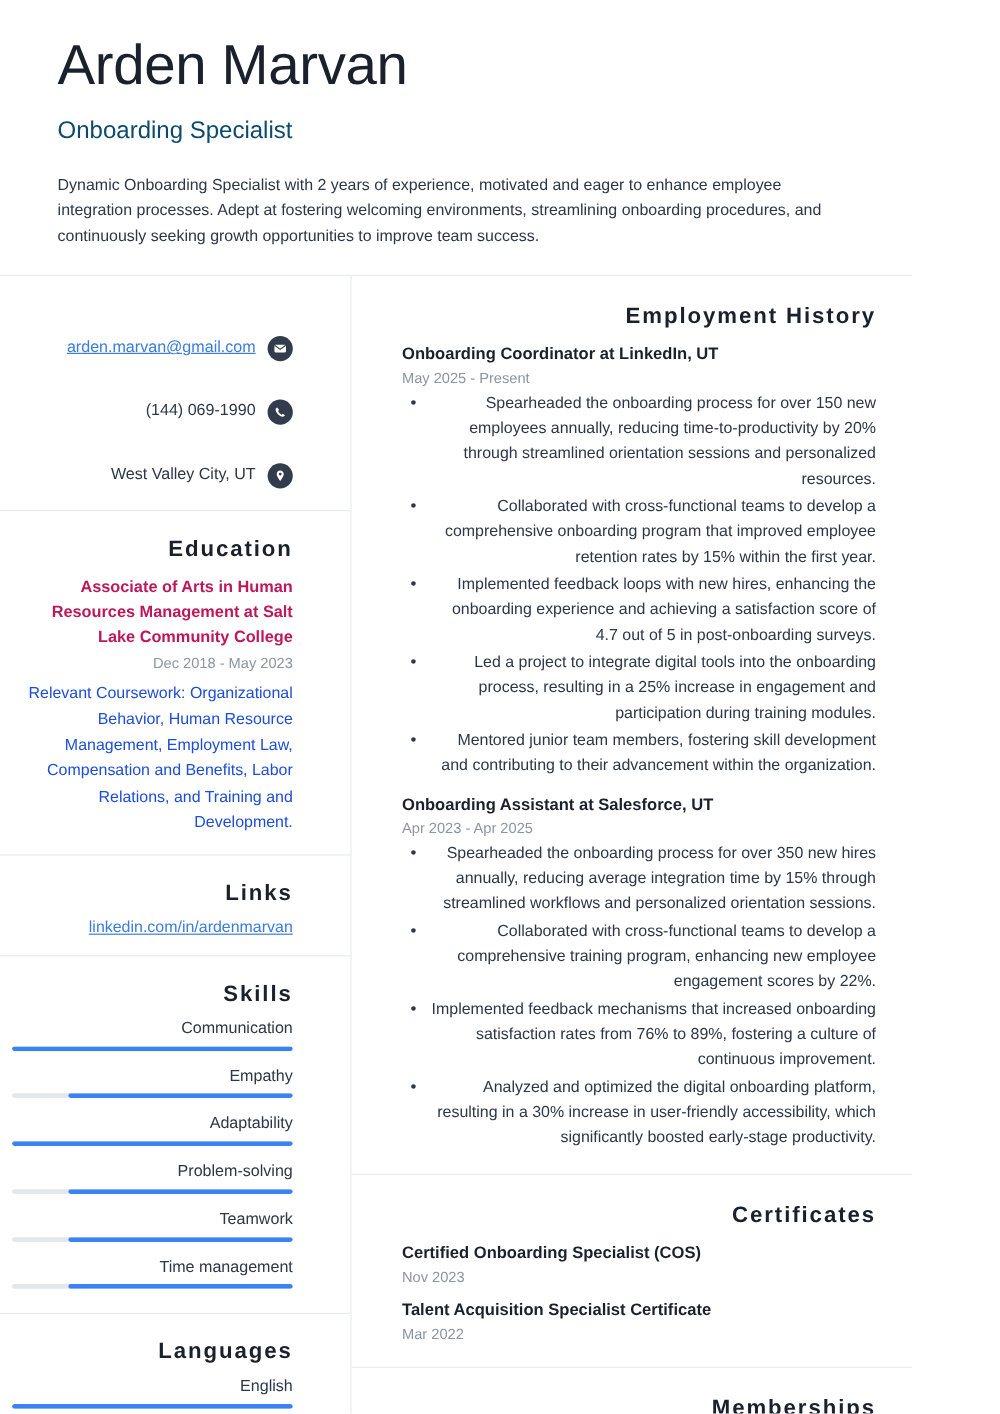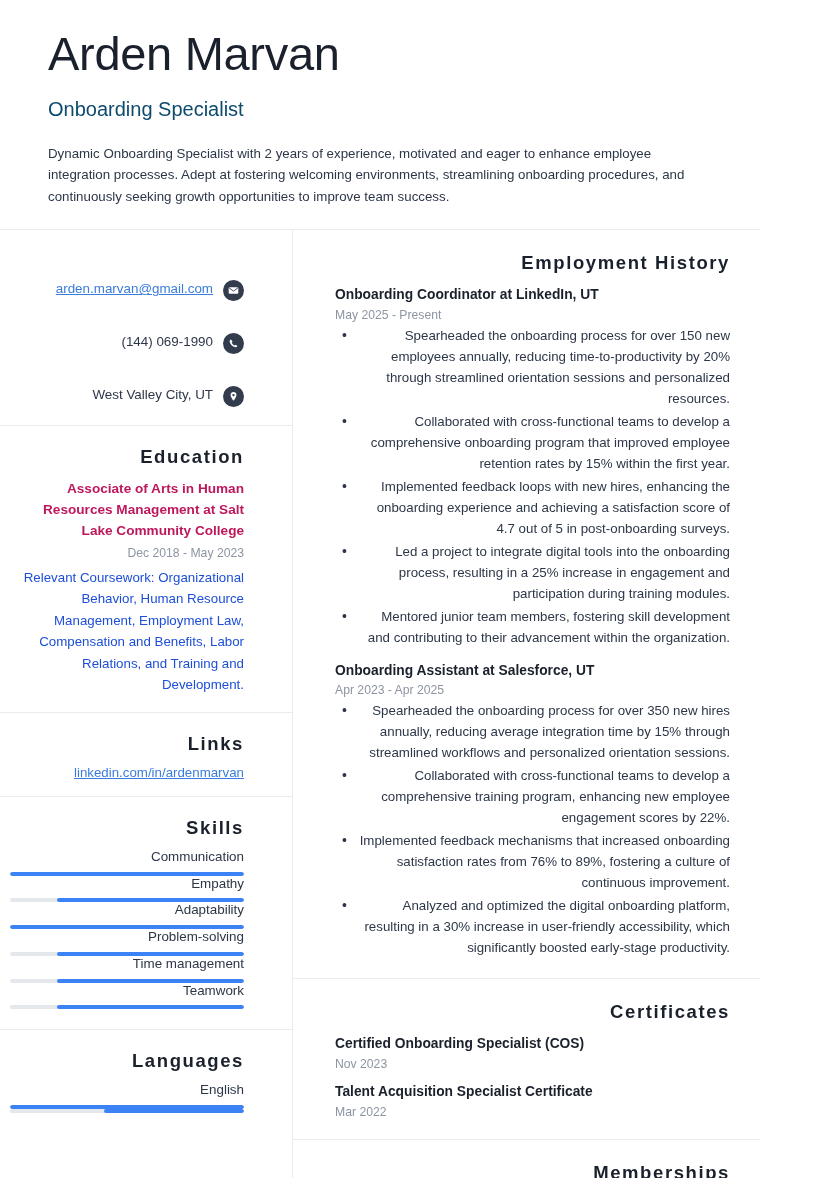--- a/index.html
+++ b/index.html
@@ -135,21 +135,21 @@
   
   .link-item {
     font-size: 13.3px;
     color: #3b7ddd;
     text-decoration: underline;
     display: block;
     margin-top: 2px;
   }
 
   
-  .skill-item { }
+  .skill-item { margin-bottom: 13px; }
   .skill-item:last-child { margin-bottom: 4px; }
   .skill-name {
     font-size: 13.4px;
     color: #2d3748;
     margin-bottom: 6px;
     line-height: 1.25;
   }
   .skill-track {
     height: 4px;
     background: #e4e7eb;
@@ -326,27 +326,27 @@
             <div class="skill-fill" style="width: 100%;"></div>
           </div>
         </div>
         <div class="skill-item">
           <div class="skill-name">Problem-solving</div>
           <div class="skill-track">
             <div class="skill-fill" style="width: 80%;"></div>
           </div>
         </div>
         <div class="skill-item">
+          <div class="skill-name">Teamwork</div>
+          <div class="skill-track">
+            <div class="skill-fill" style="width: 80%;"></div>
+          </div>
+        </div>
+        <div class="skill-item">
           <div class="skill-name">Time management</div>
-          <div class="skill-track">
-            <div class="skill-fill" style="width: 80%;"></div>
-          </div>
-        </div>
-        <div class="skill-item">
-          <div class="skill-name">Teamwork</div>
           <div class="skill-track">
             <div class="skill-fill" style="width: 80%;"></div>
           </div>
         </div>
       </div>
 
       <div class="l-section no-border">
         <div class="l-heading">Languages</div>
 
         <div class="skill-item">

